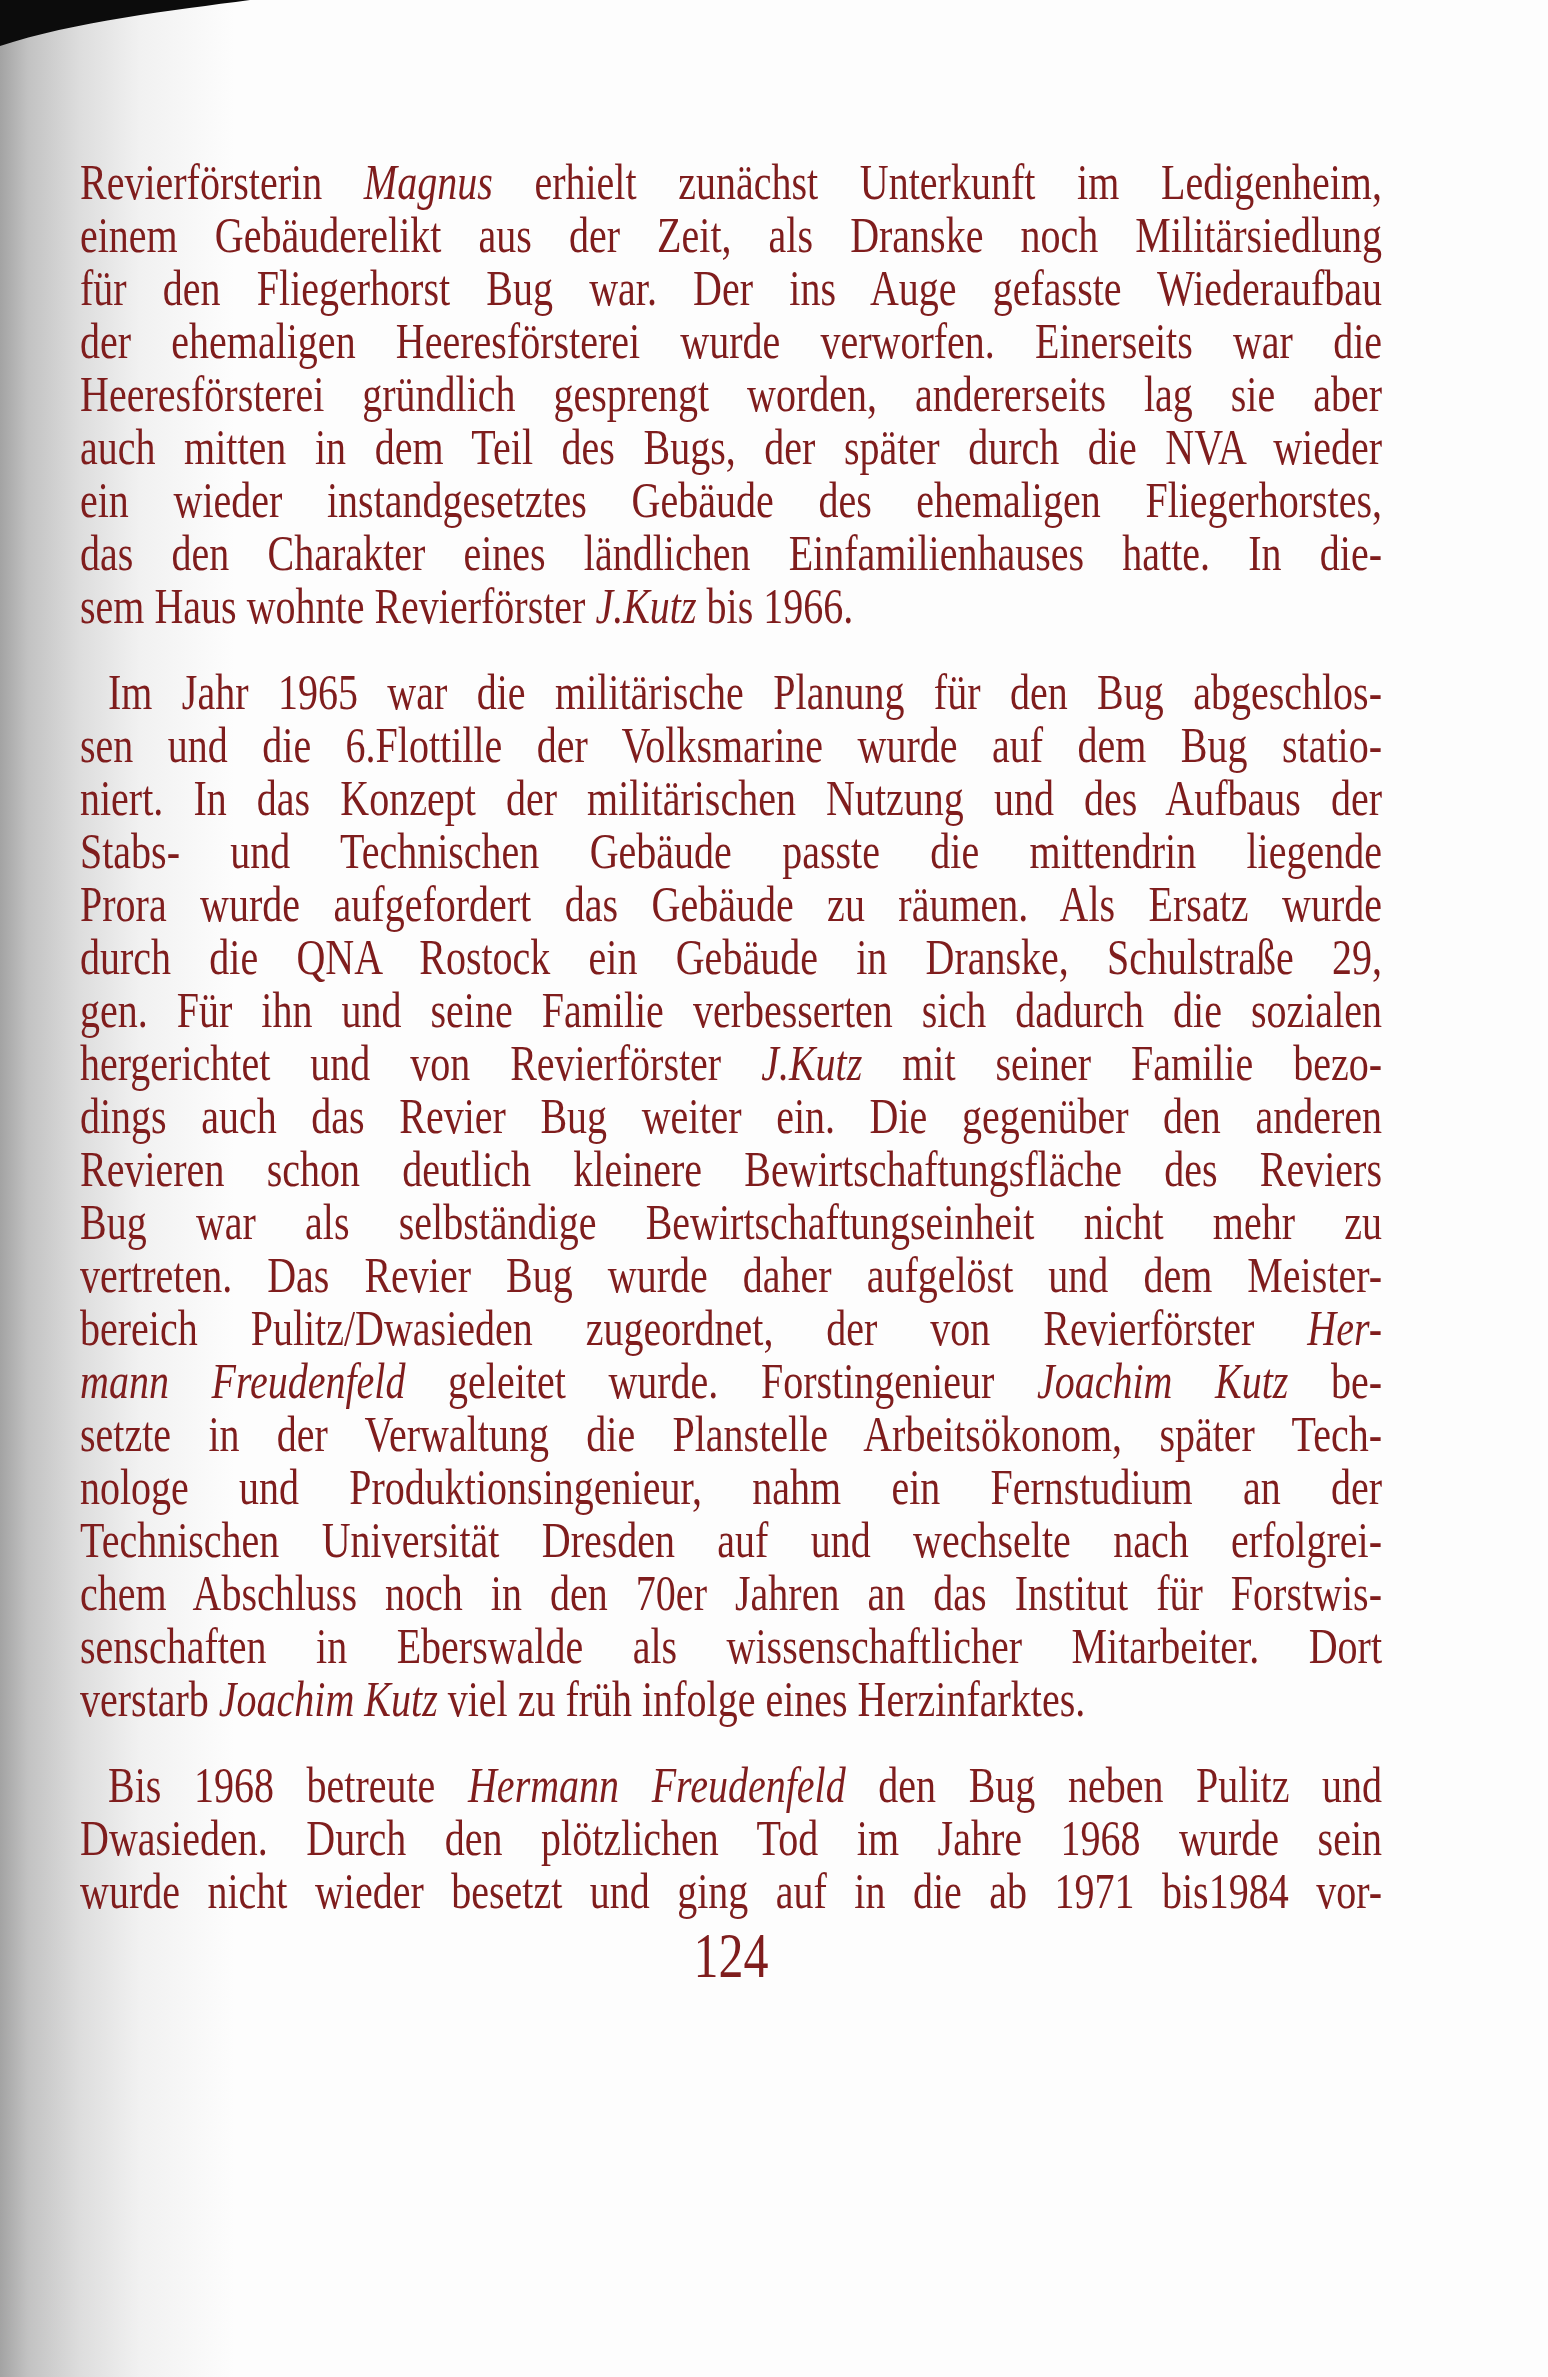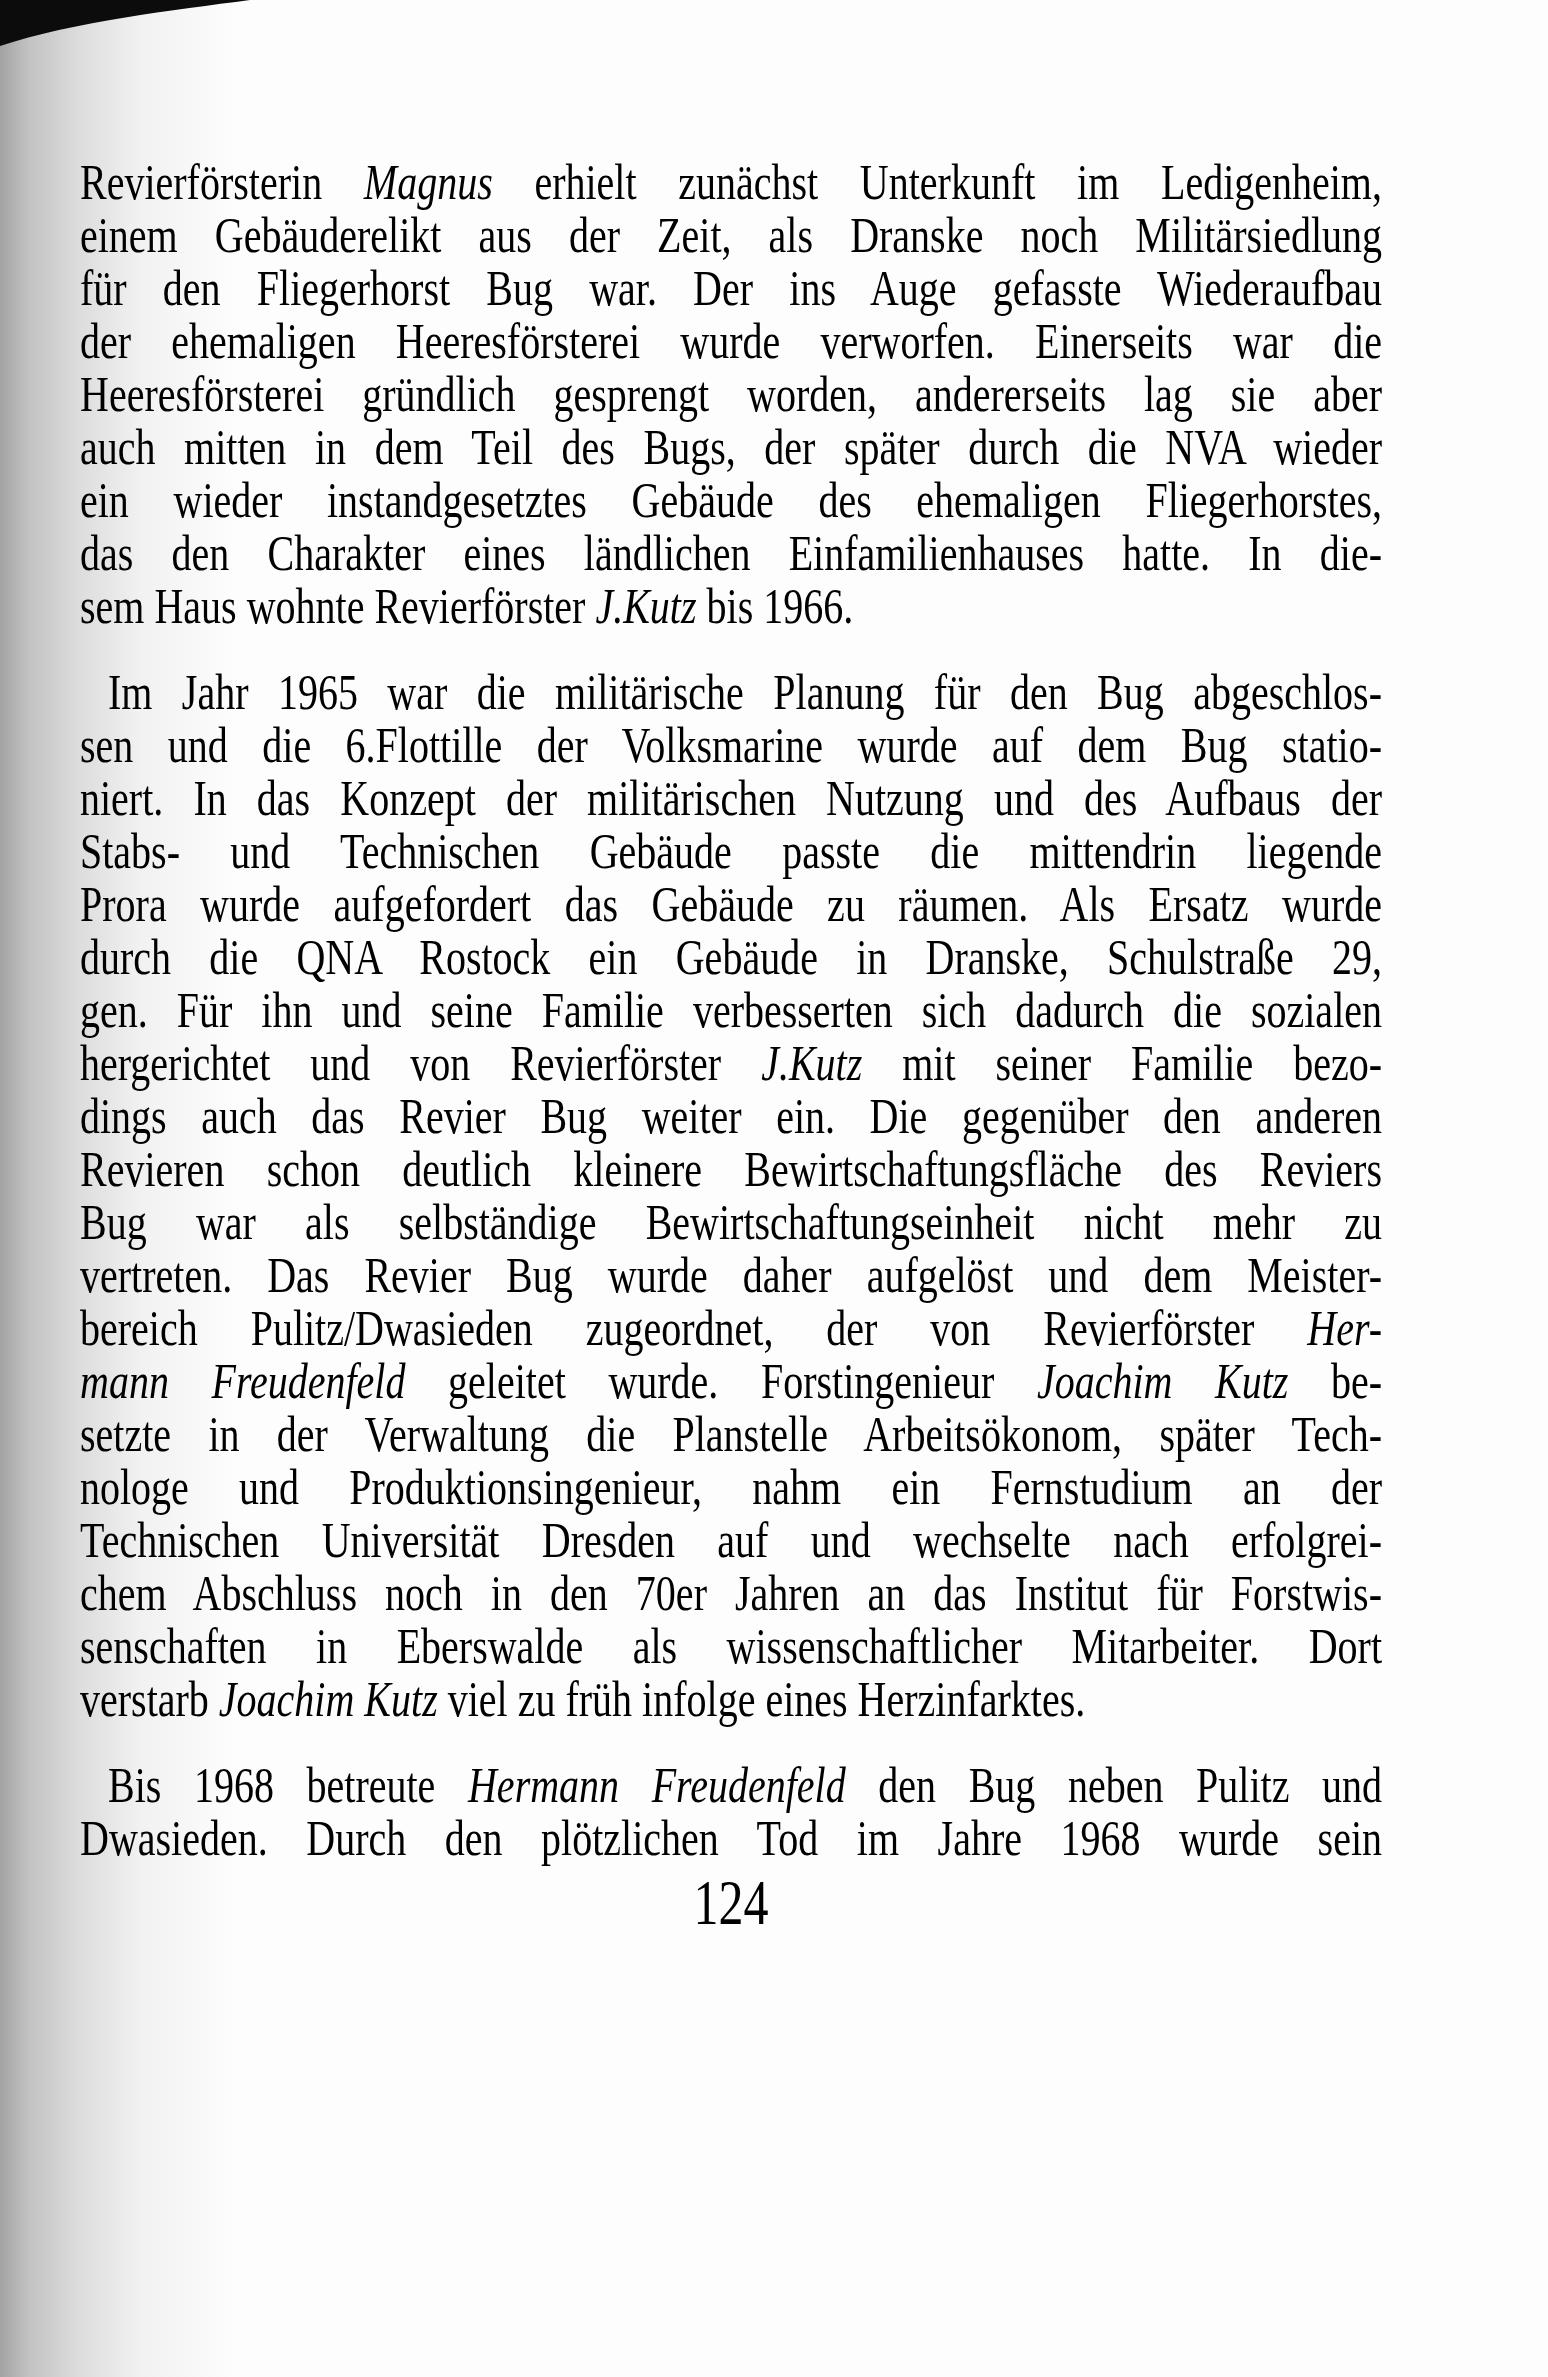--- a/index.html
+++ b/index.html
@@ -7,21 +7,21 @@
     padding: 0;
     background: #ffffff;
   }
   .page {
     position: relative;
     width: 1548px;
     height: 2377px;
     background: #fdfdfd;
     overflow: hidden;
     font-family: "Liberation Serif", "DejaVu Serif", serif;
-    color: #000000;
+    color: #7f1d1d;
   }
   
   .spine-shadow {
     position: absolute;
     left: 0; top: 0; bottom: 0;
     width: 235px;
     background: linear-gradient(to right,
       #a3a3a3 0px,
       #c2c2c2 28px,
       #dddddd 80px,
@@ -181,16 +181,19 @@
           <span class="runs"><span class="">verstarb </span><span class="it">Joachim Kutz</span><span class=""> viel zu früh infolge eines Herzinfarktes.</span></span>
         </div>
       </div>
       <div class="para">
         <div class="line indent">
           <span class="runs"><span class="">Bis 1968 betreute </span><span class="it">Hermann Freudenfeld</span><span class=""> den Bug neben Pulitz und</span></span>
         </div>
         <div class="line">
           <span class="runs"><span class="">Dwasieden. Durch den plötzlichen Tod im Jahre 1968 wurde sein</span></span>
         </div>
+        <div class="line">
+          <span class="runs"><span class="">wurde nicht wieder besetzt und ging auf in die ab 1971 bis1984 vor-</span></span>
+        </div>
       </div>
       <div class="page-number"><span>124</span></div>
     </main>
 </div>
 
 </body></html>

